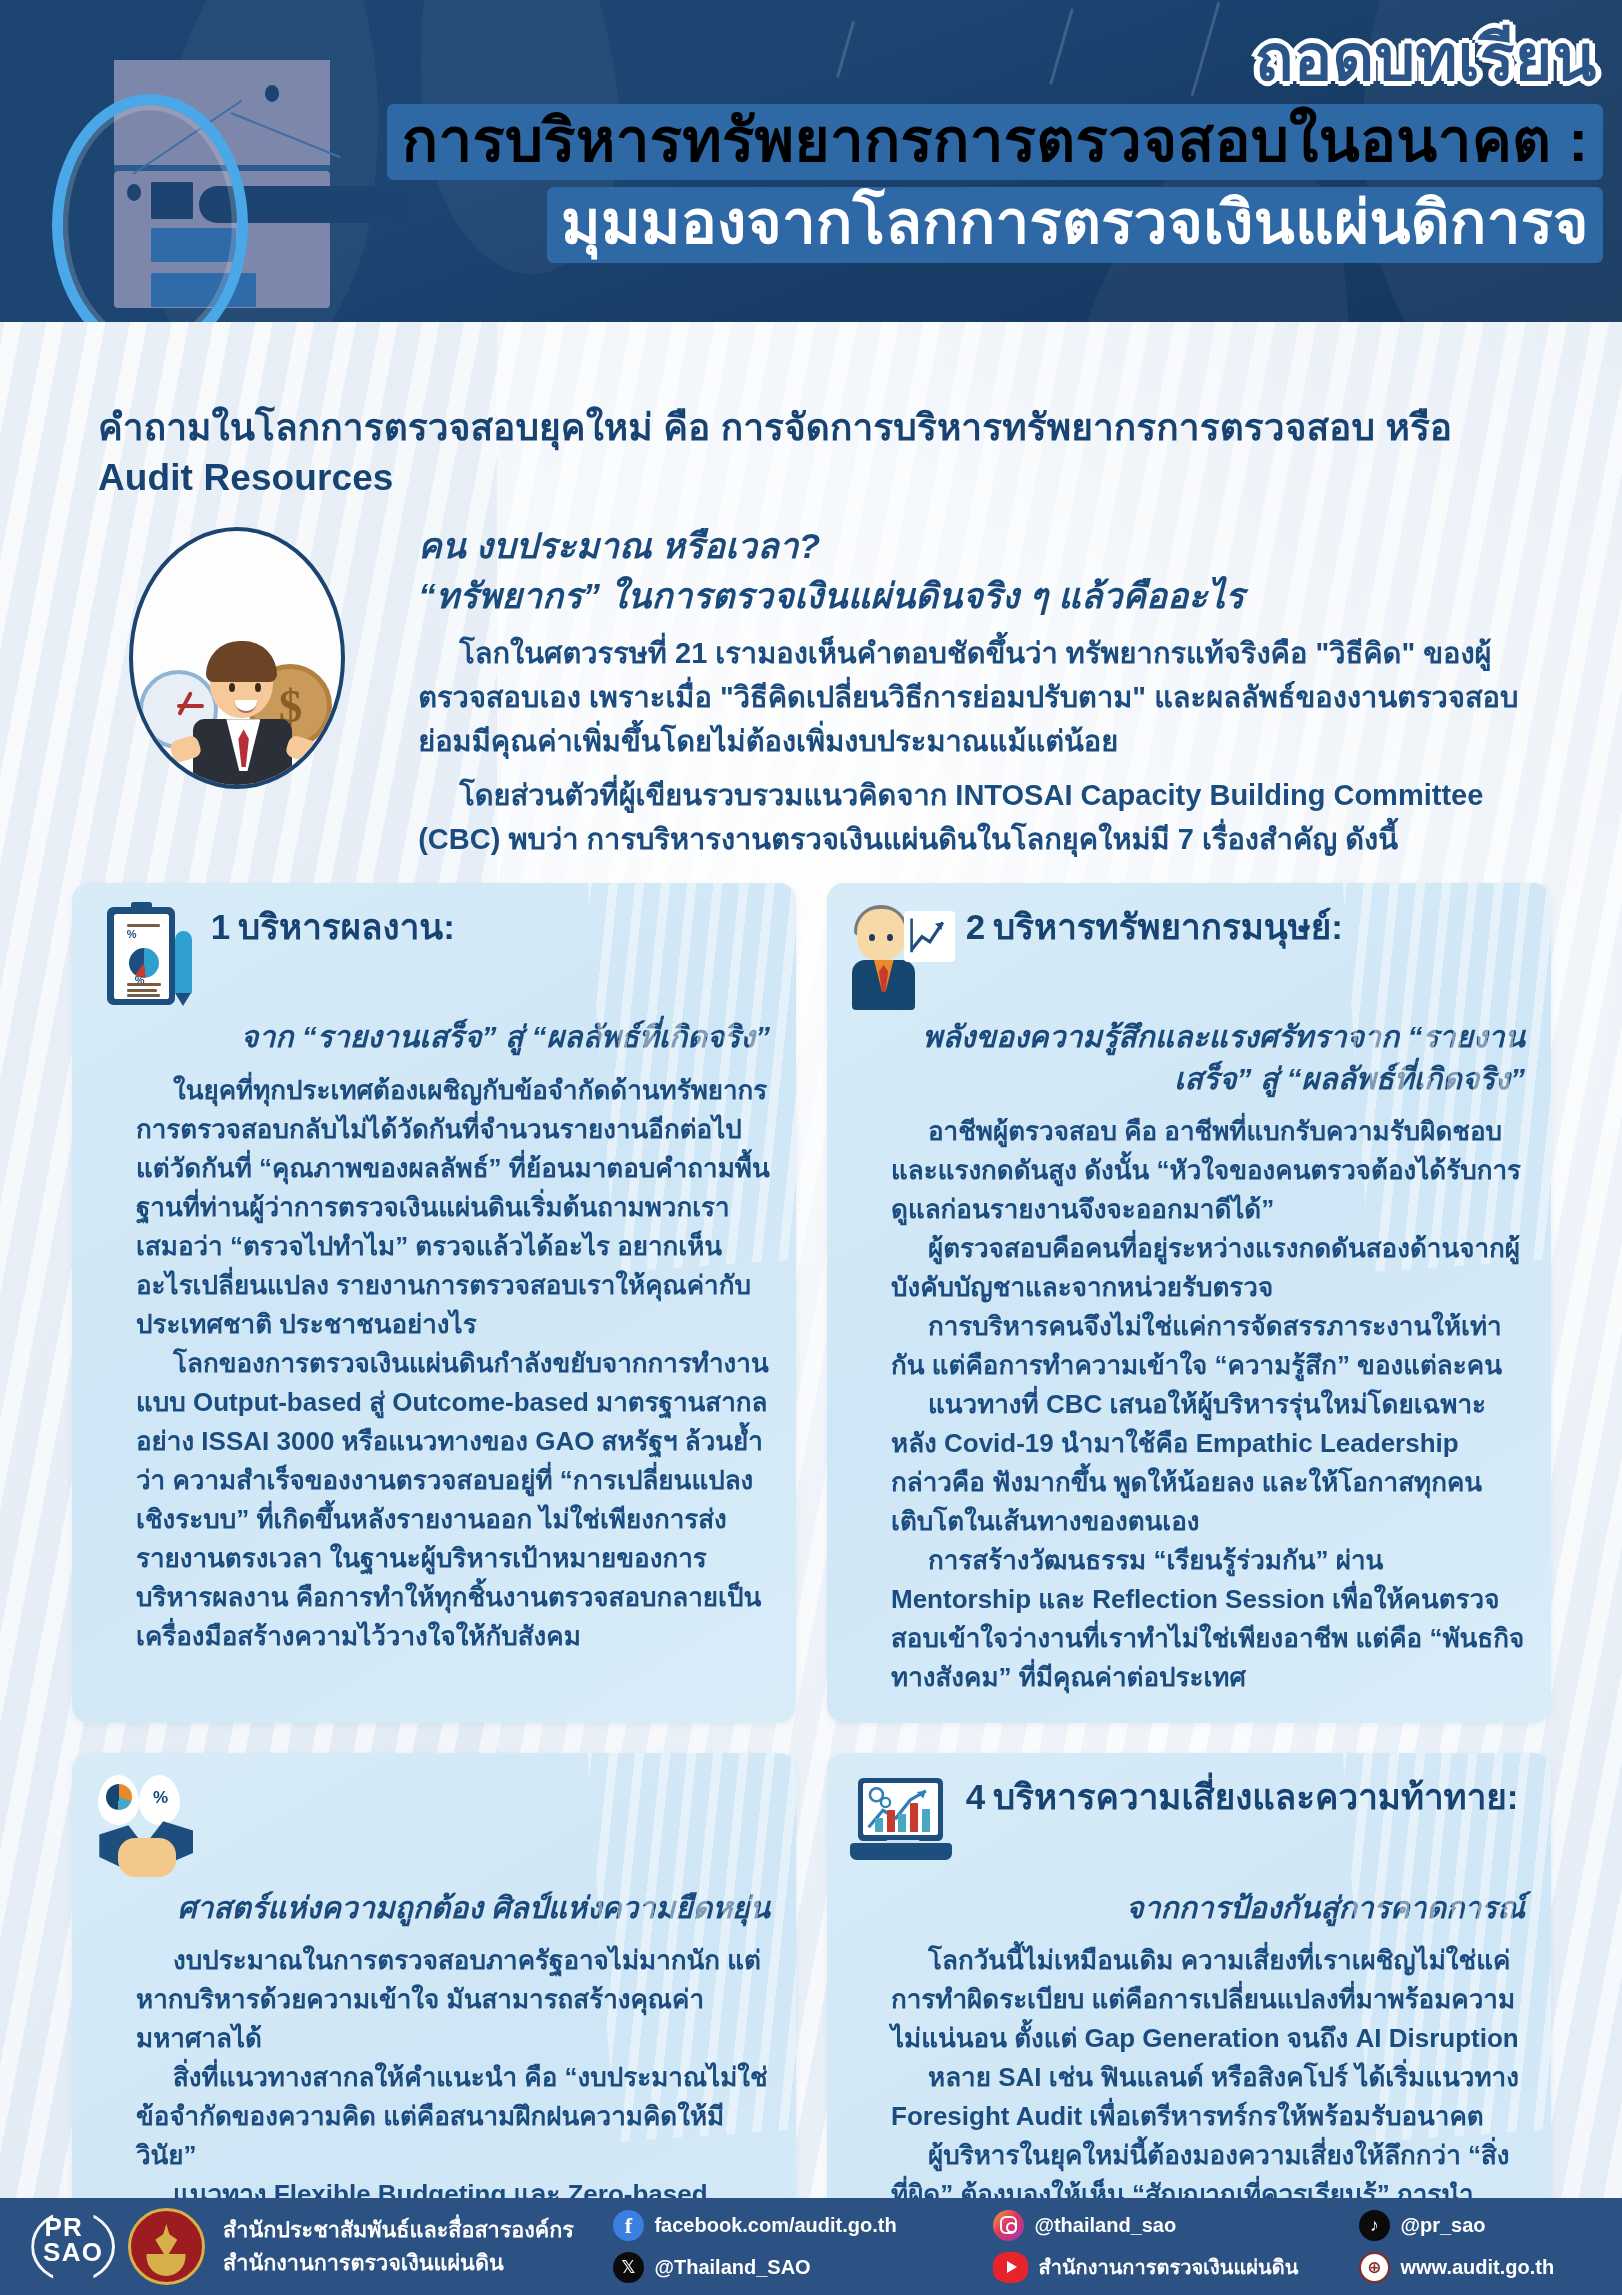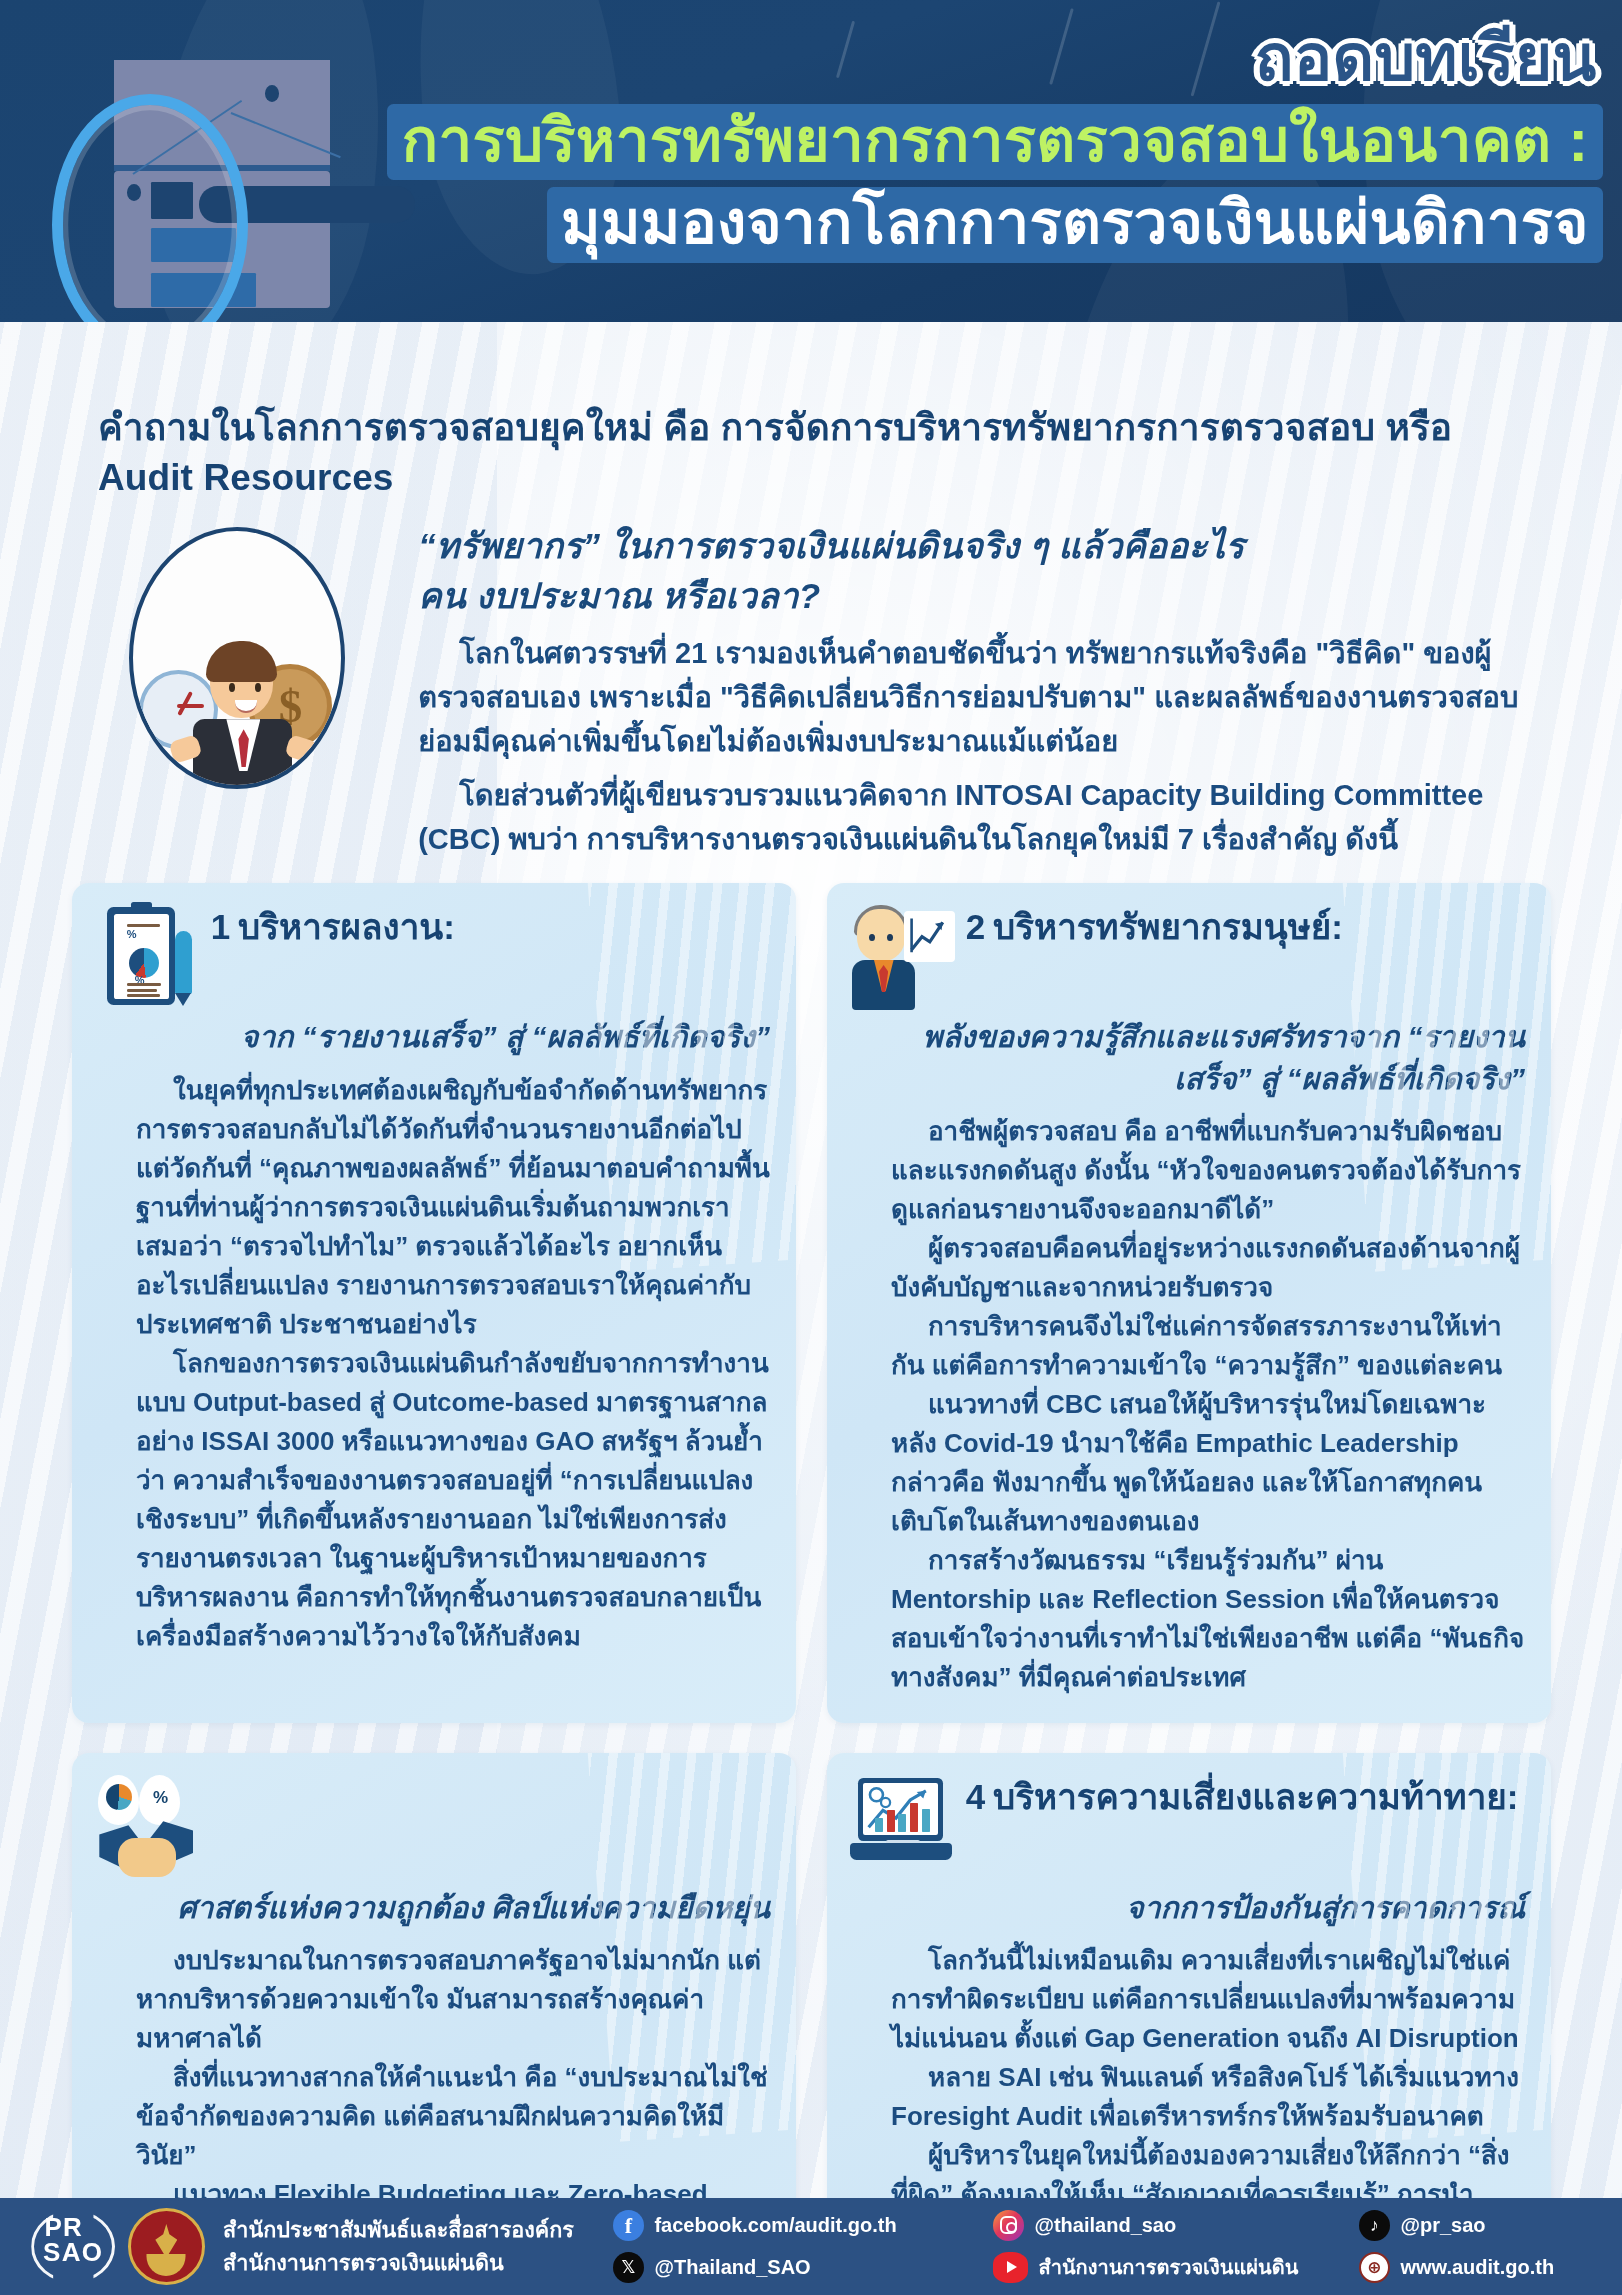--- a/index.html
+++ b/index.html
@@ -124,21 +124,21 @@
       -3.3px  3.3px 0 #ffffff,  3.3px  3.3px 0 #ffffff,
       -4.6px  0   0 #ffffff,  4.6px  0   0 #ffffff,
        0   -4.6px 0 #ffffff,  0    4.6px 0 #ffffff,
       -5.9px  0   0 #ffffff,  5.9px  0   0 #ffffff;
     padding: 0 6.5px;
   }
   .title-1 { font-size: 64px; margin-top: 2.6px; }
   .title-2 {
     font-size: 60px;
     margin-top: 9.2px;
-    color: #bef264;
+    color: #000000;
     background: #2e69a6;
     border-radius: 6.5px;
     padding: 1.3px 14.4px 5.2px;
     text-shadow: none;
     box-shadow: 0 0 0 3.9px rgba(255,255,255,.0);
   }
   .title-3 {
     font-size: 60px;
     margin-top: 6.5px;
     color: #ffffff;
@@ -443,22 +443,22 @@
           <div class="m-mouth"></div>
           <div class="m-body"></div>
           <div class="m-shirt"></div>
           <div class="m-tie"></div>
           <div class="m-arm l"></div>
           <div class="m-arm r"></div>
         </div>
       </div>
 
       <div class="intro-text">
+        <div class="q-head">คน งบประมาณ หรือเวลา?</div>
         <div class="q-head">“ทรัพยากร” ในการตรวจเงินแผ่นดินจริง ๆ แล้วคืออะไร</div>
-        <div class="q-head">คน งบประมาณ หรือเวลา?</div>
         <p class="intro-p">โลกในศตวรรษที่ 21 เรามองเห็นคำตอบชัดขึ้นว่า ทรัพยากรแท้จริงคือ "วิธีคิด" ของผู้ตรวจสอบเอง เพราะเมื่อ "วิธีคิดเปลี่ยนวิธีการย่อมปรับตาม" และผลลัพธ์ของงานตรวจสอบย่อมมีคุณค่าเพิ่มขึ้นโดยไม่ต้องเพิ่มงบประมาณแม้แต่น้อย</p>
         <p class="intro-p">โดยส่วนตัวที่ผู้เขียนรวบรวมแนวคิดจาก INTOSAI Capacity Building Committee (CBC) พบว่า การบริหารงานตรวจเงินแผ่นดินในโลกยุคใหม่มี 7 เรื่องสำคัญ ดังนี้</p>
       </div>
     </div>
   </div>
 
   <div class="cards">
 
     <div class="card">
       <div class="card-top">

